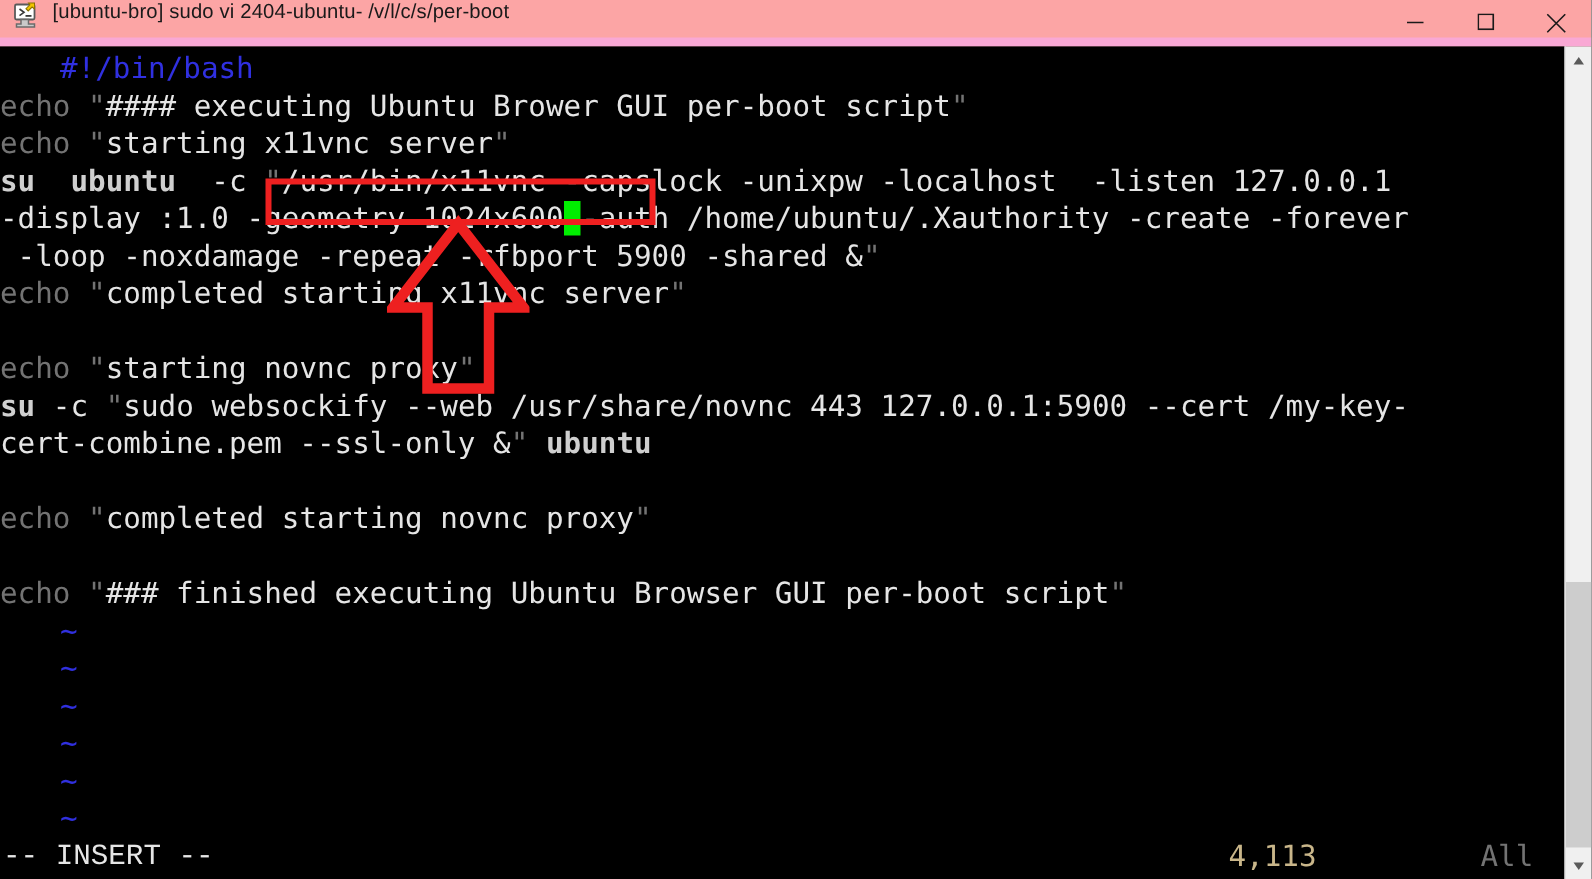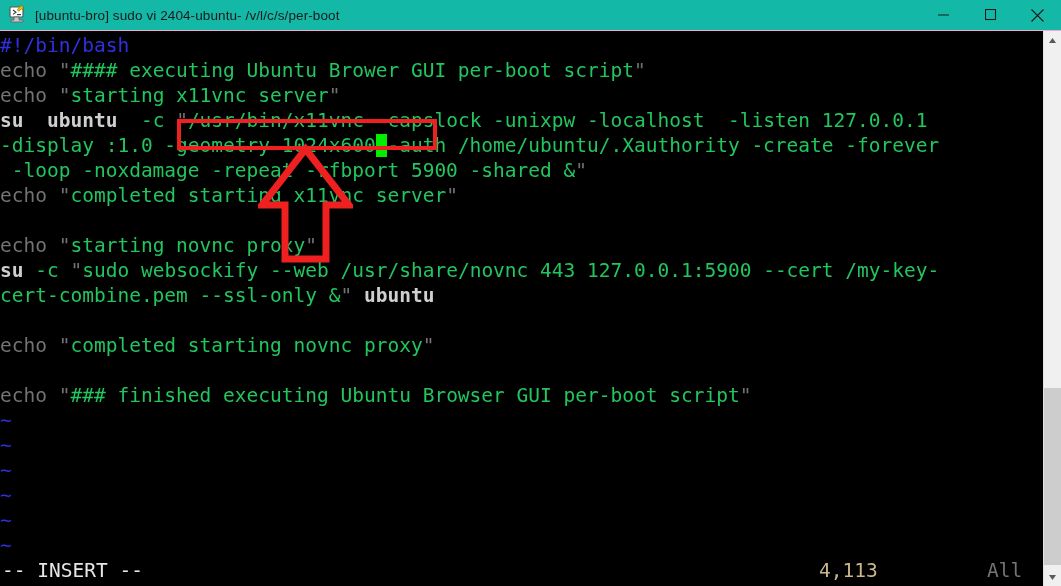--- a/index.html
+++ b/index.html
@@ -18,25 +18,25 @@
     overflow: hidden;
     background: #000000;
   }
 
   
   #titlebar {
     position: absolute;
     left: 0; top: 0;
     width: 1061px;
     height: 31px;
-    background: #14b8a6;
-    border-bottom: 1px solid #f9a8d4;
+    background: #fca5a5;
+    border-bottom: 6px solid #f9a8d4;
     box-sizing: border-box;
     display: flex;
-    align-items: center;
+    align-items: flex-start;
   }
   #titlebar-icon {
     width: 22px;
     height: 22px;
     margin-left: 7px;
     margin-right: 6px;
     flex: 0 0 auto;
     position: relative;
   }
   #titlebar-text {
@@ -77,23 +77,23 @@
     position: absolute;
     left: 0; top: 2px;
     width: 1043px;
     font-family: "DejaVu Sans Mono", "Liberation Mono", monospace;
     font-size: 19.5px;
     line-height: 25px;
     white-space: pre;
     letter-spacing: 0px;
   }
   .row { height: 25px; }
-  .c-blue    { color: #3030e0; }
+  .c-blue    { color: #3030e0; padding-left: 40px; }
   .c-yellow  { color: #737373; }
-  .c-red     { color: #22c55e; }
+  .c-red     { color: #e5e5e5; }
   .c-white   { color: #cfcfcf; font-weight: bold; }
   .cursor {
     background: #00ee00;
     color: #00ee00;
   }
 
   
   #statusline {
     position: absolute;
     left: 0;
@@ -103,20 +103,21 @@
     background: #000000;
     font-family: "DejaVu Sans Mono", "Liberation Mono", monospace;
     font-size: 19.5px;
     line-height: 30px;
     white-space: pre;
   }
   #status-mode {
     position: absolute;
     left: 2px; top: 0;
     color: #e6e6e6;
+    font-family: Liberation Mono, monospace;
   }
   #status-pos {
     position: absolute;
     left: 798px; top: 0;
     color: #c9b68a;
     margin-left: 21px;
   }
   #status-scroll {
     position: absolute;
     left: 987px; top: 0;

